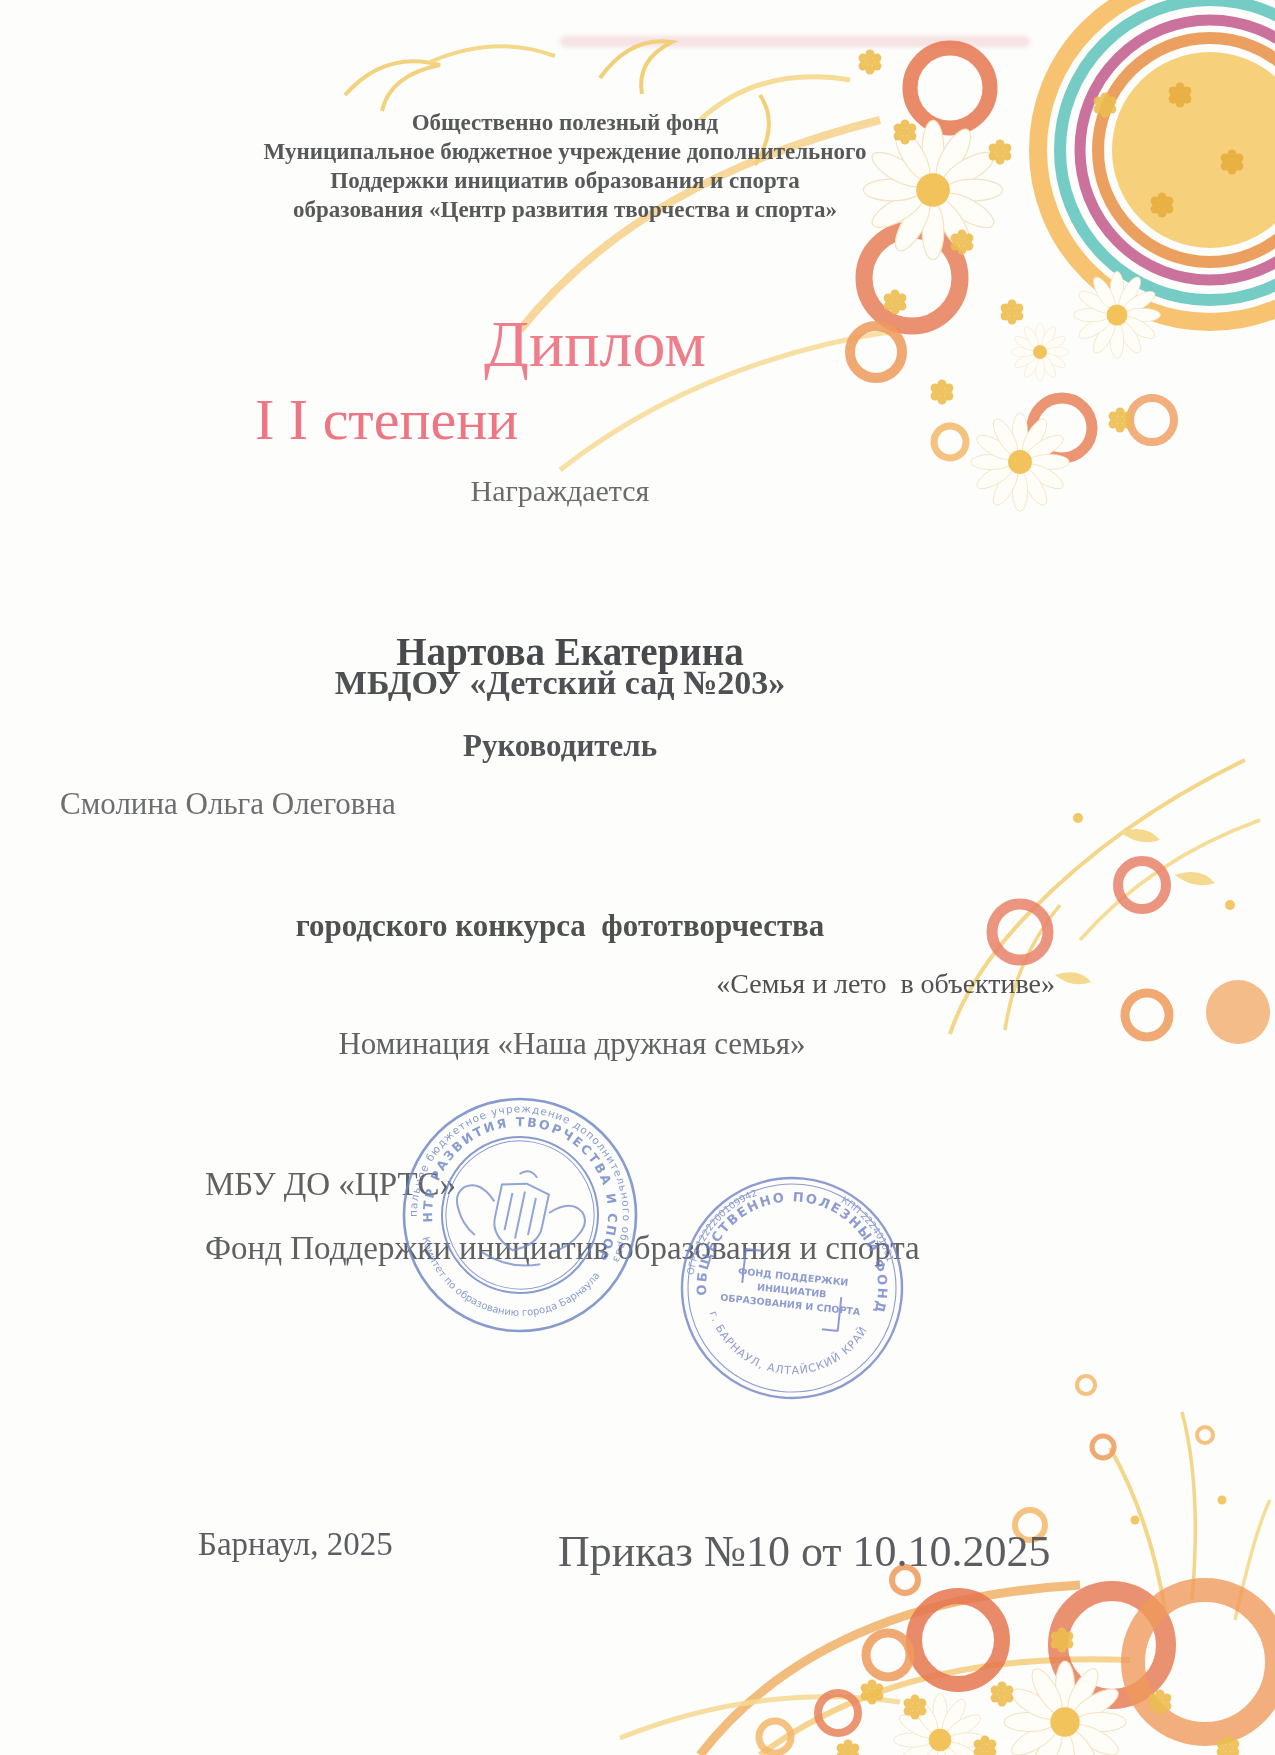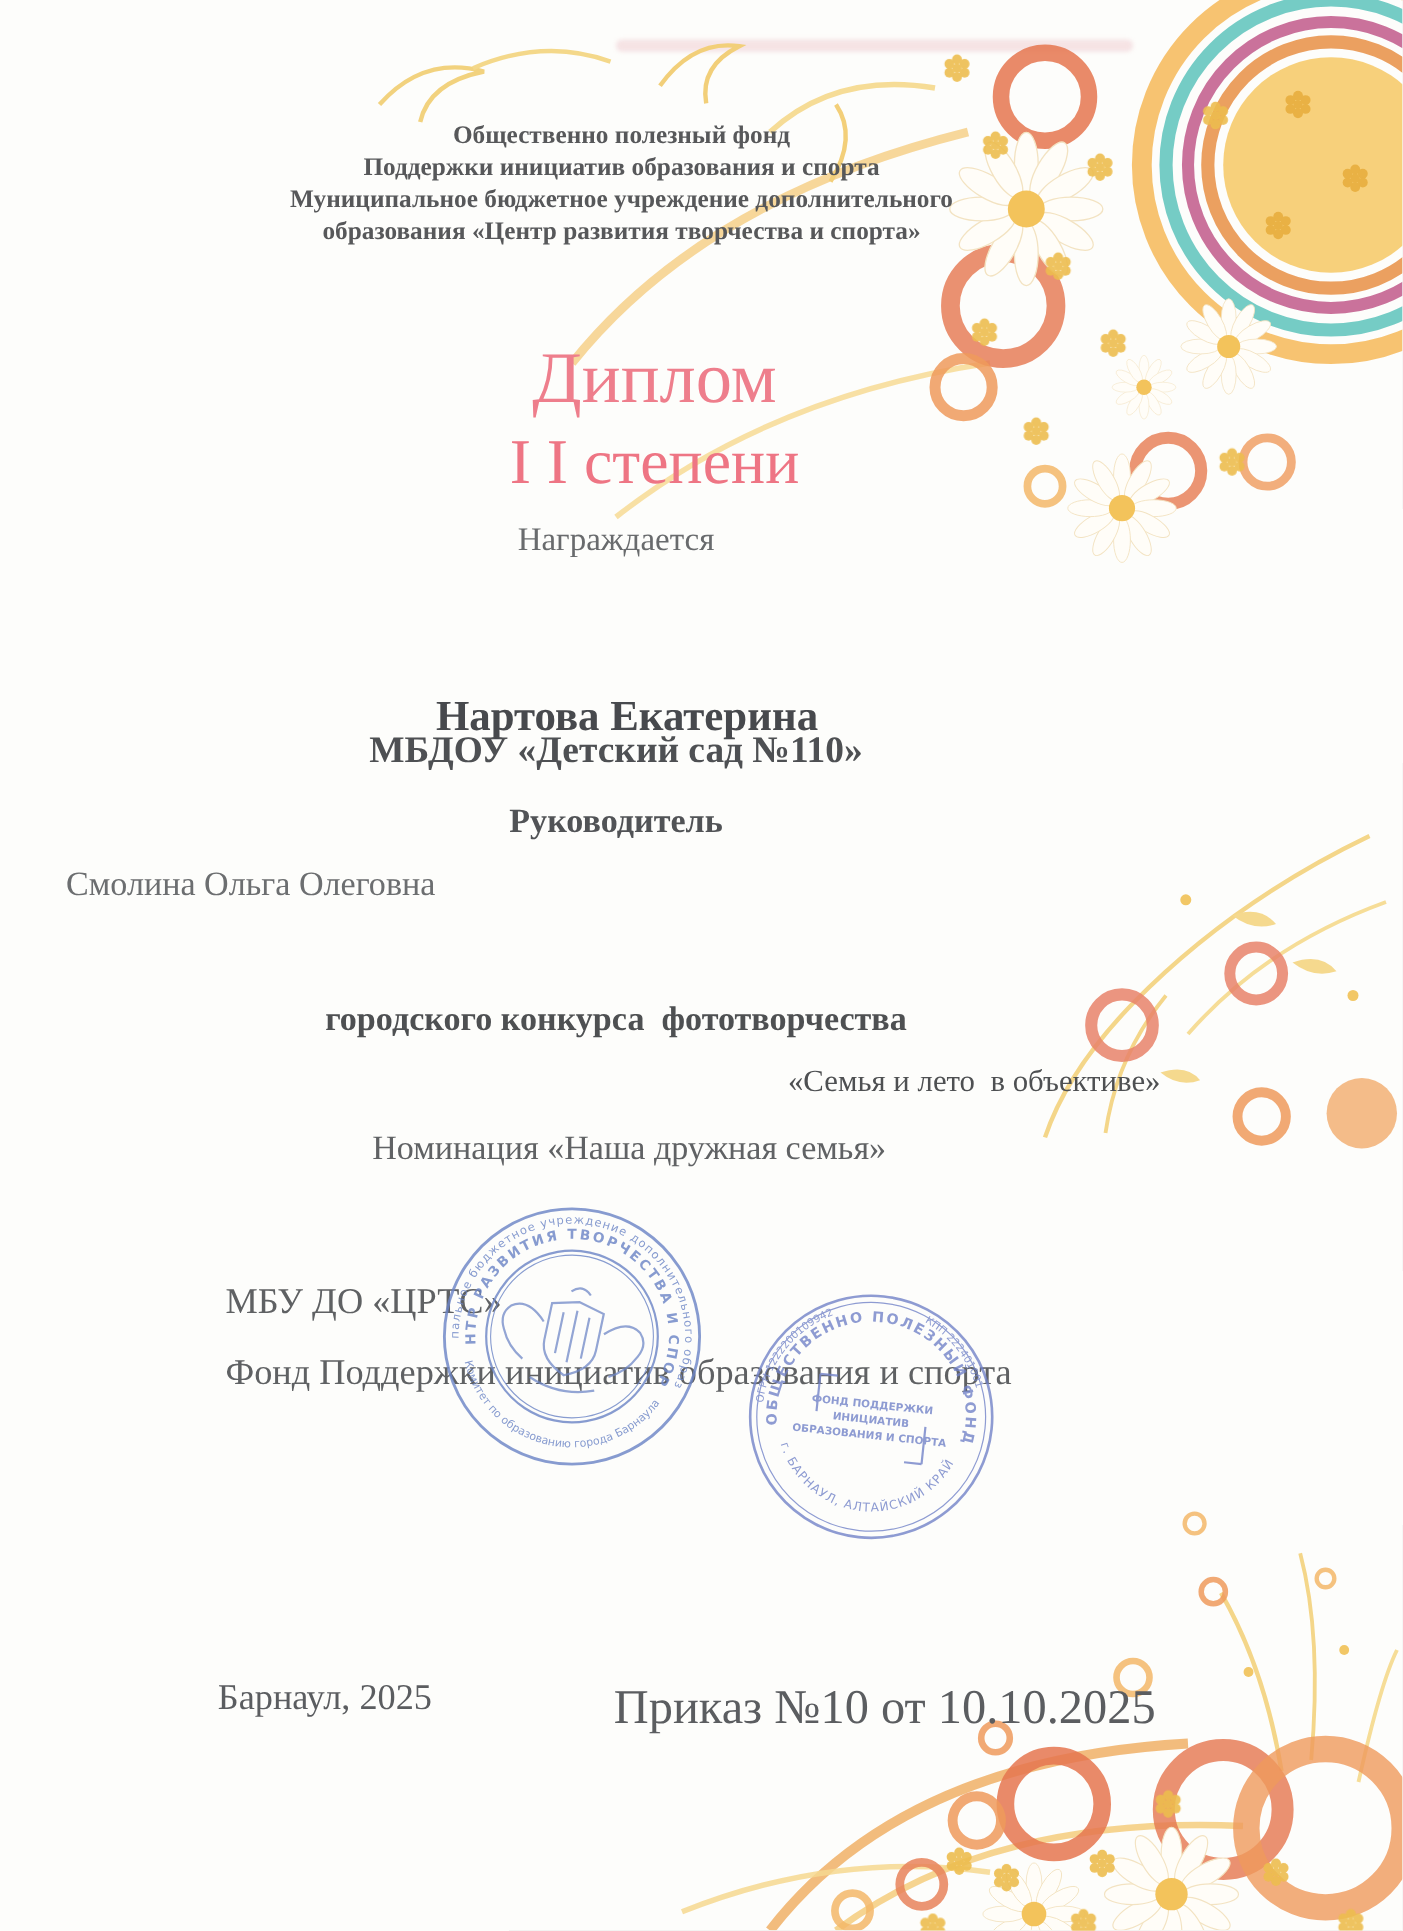--- a/index.html
+++ b/index.html
@@ -15,21 +15,21 @@
   }
   .header-block{
     position:absolute;top:108px;left:60px;width:1010px;text-align:center;
     font-weight:bold;font-size:23px;line-height:29px;color:#57585a;z-index:2;
   }
   .title-diplom{
     position:absolute;top:306px;left:255px;width:680px;text-align:center;
     font-size:66px;color:#ee7e8c;z-index:2;
   }
   .title-degree{
-    position:absolute;top:386px;left:255px;width:680px;text-align:center;
+    position:absolute;top:386px;left:255px;width:680px;text-align:left;
     font-size:58px;color:#ee7584;z-index:2;white-space:pre;
   }
   .awarded{position:absolute;top:474px;left:60px;width:1000px;text-align:center;font-size:30px;color:#696b6d;z-index:2;}
   .recipient{position:absolute;top:594px;left:60px;width:1020px;text-align:center;font-size:39px;font-weight:bold;color:#47494d;z-index:2;margin-top:35px;}
   .organization{position:absolute;top:664px;left:60px;width:1000px;text-align:center;font-size:34px;font-weight:bold;color:#4e5053;z-index:2;}
   .role{position:absolute;top:728px;left:60px;width:1000px;text-align:center;font-size:31px;font-weight:bold;color:#515356;z-index:2;}
   .leader{position:absolute;top:786px;left:60px;width:1000px;font-size:31px;color:#6c6e70;z-index:2;}
   .contest1{position:absolute;top:908px;left:60px;width:1000px;text-align:center;font-size:31px;font-weight:bold;color:#4e5052;z-index:2;white-space:pre;}
   .contest2{position:absolute;top:968px;left:55px;width:1000px;text-align:right;font-size:28px;font-weight:normal;color:#4e5052;z-index:2;white-space:pre;}
   .nomination{position:absolute;top:1026px;left:72px;width:1000px;text-align:center;font-size:31px;color:#606264;z-index:2;}
@@ -169,30 +169,30 @@
         <use href="#flw" x="1228" y="1748"></use>
           <use href="#flw" x="848" y="1752"></use>
       </g>
     </g>
   </svg>
 
   <div class="watermark"></div>
 
   <div class="header-block">
     <div>Общественно полезный фонд</div>
+    <div>Муниципальное бюджетное учреждение дополнительного</div>
     <div>Поддержки инициатив образования и спорта</div>
-    <div>Муниципальное бюджетное учреждение дополнительного</div>
     <div>образования «Центр развития творчества и спорта»</div>
   </div>
 
   <div class="title-diplom">Диплом</div>
   <div class="title-degree">I I степени</div>
   <div class="awarded">Награждается</div>
   <div class="recipient">Нартова Екатерина</div>
-  <div class="organization">МБДОУ «Детский сад №110»</div>
+  <div class="organization">МБДОУ «Детский сад №203»</div>
   <div class="role">Руководитель</div>
   <div class="leader">Смолина Ольга Олеговна</div>
   <div class="contest1">городского конкурса  фототворчества</div>
   <div class="contest2">«Семья и лето  в объективе»</div>
   <div class="nomination">Номинация «Наша дружная семья»</div>
   <div class="sig-org">МБУ ДО «ЦРТС»</div>
   <div class="sig-fund">Фонд Поддержки инициатив образования и спорта</div>
   <div class="foot-city">Барнаул, 2025</div>
   <div class="foot-order">Приказ №10 от 10.10.2025</div>
 

